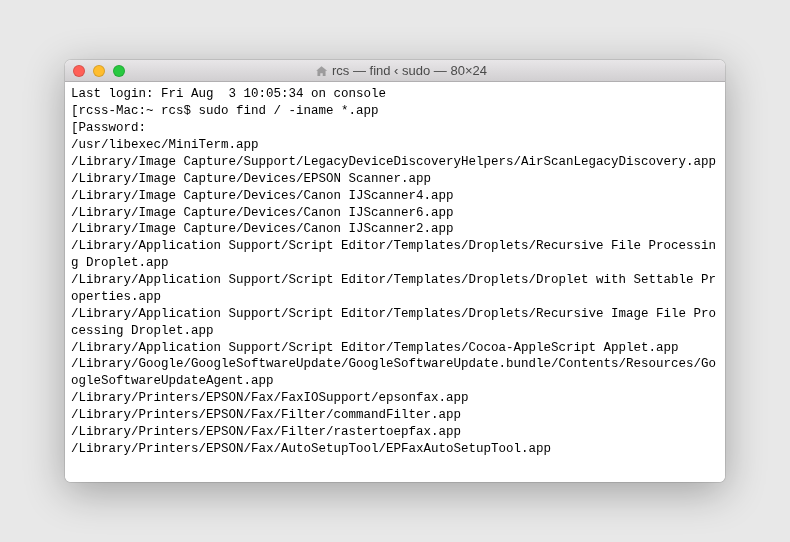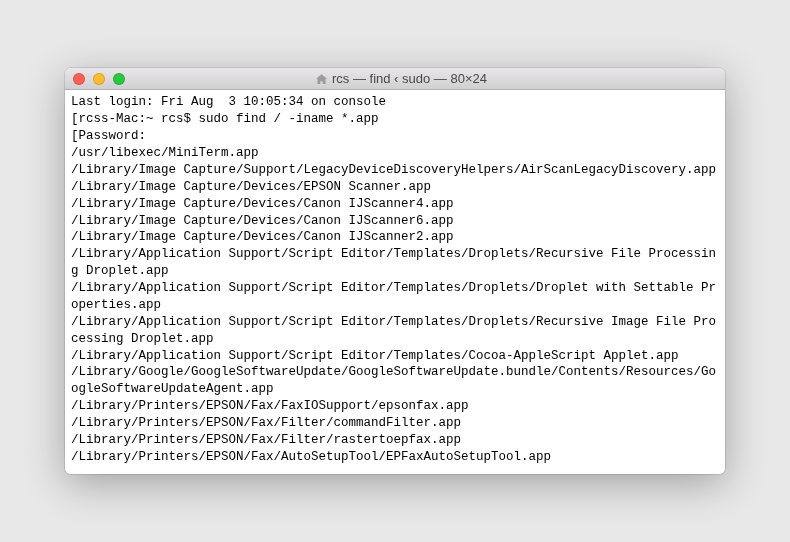--- a/index.html
+++ b/index.html
@@ -76,21 +76,21 @@
       width: 13px;
       height: 13px;
       opacity: 0.55;
     }
     .window-title {
       font-size: 13px;
       color: #4a4a4a;
       font-weight: 400;
     }
     .terminal-content {
-      padding: 4px 6px 8px 6px;
+      padding: 4px 6px 24px 6px;
       font-family: "Menlo", "Monaco", "Courier New", monospace;
       font-size: 12.5px;
       line-height: 1.35;
       color: #000;
       background: #fff;
       white-space: pre-wrap;
       word-break: break-all;
     }
     .terminal-line {
       display: block;

